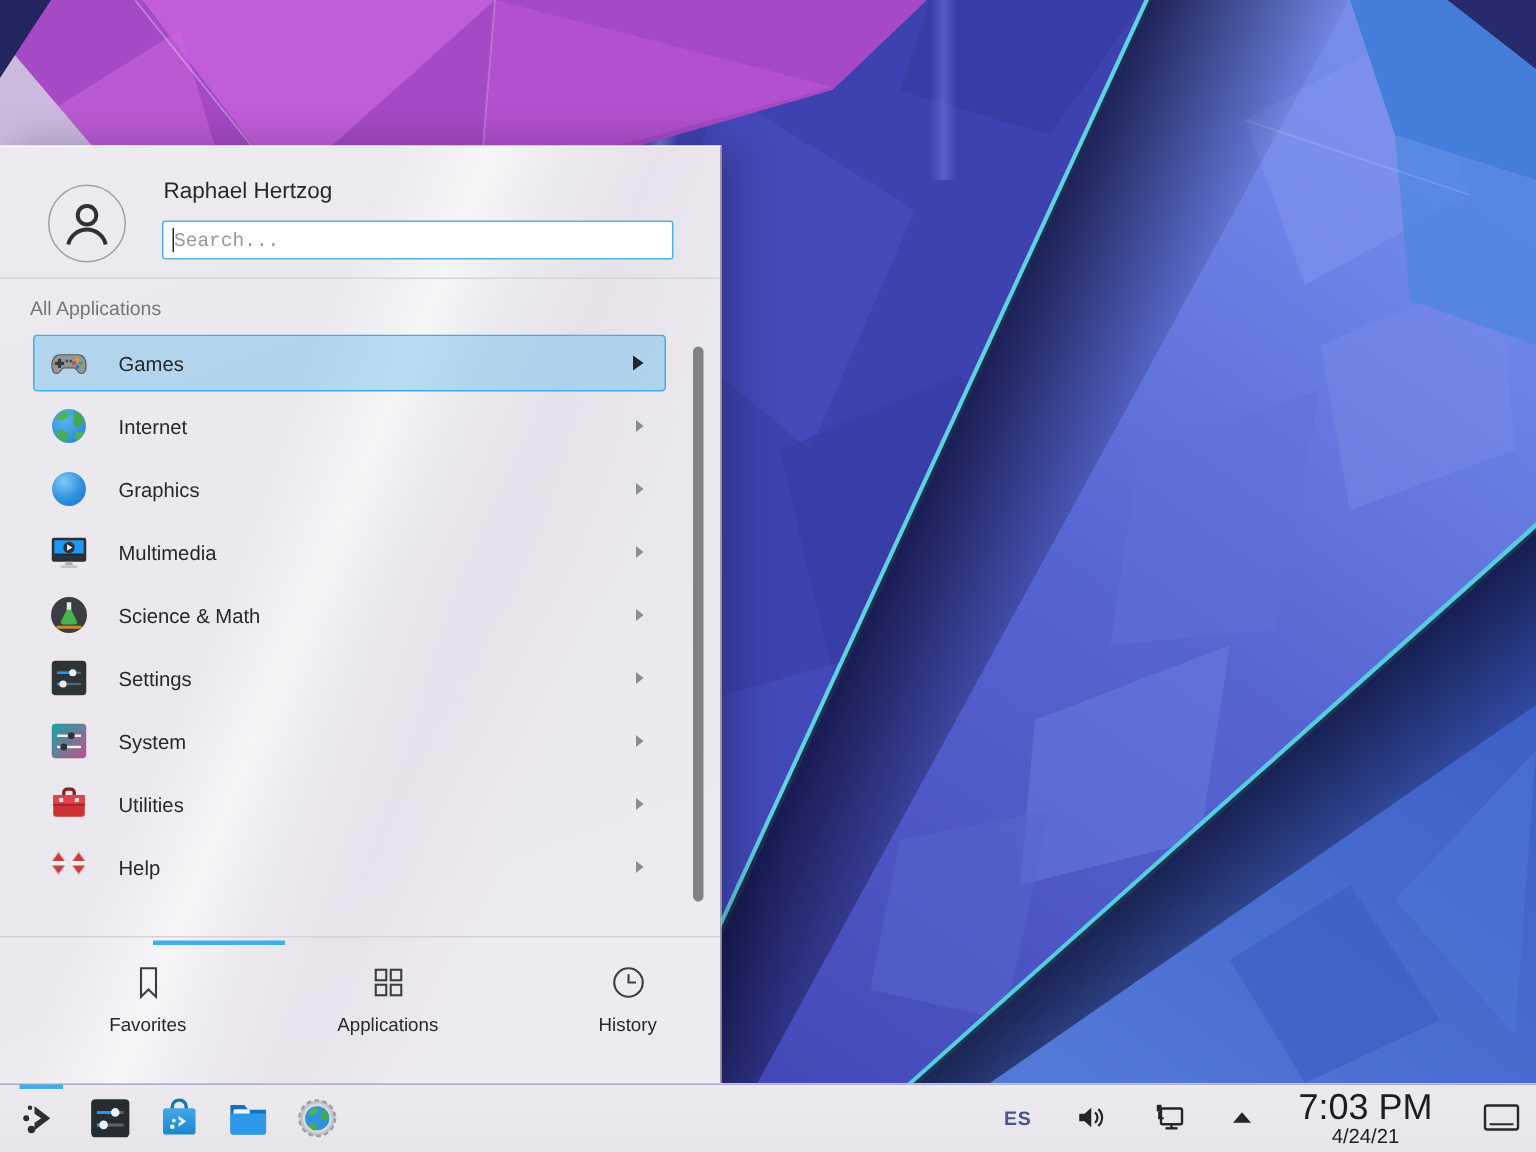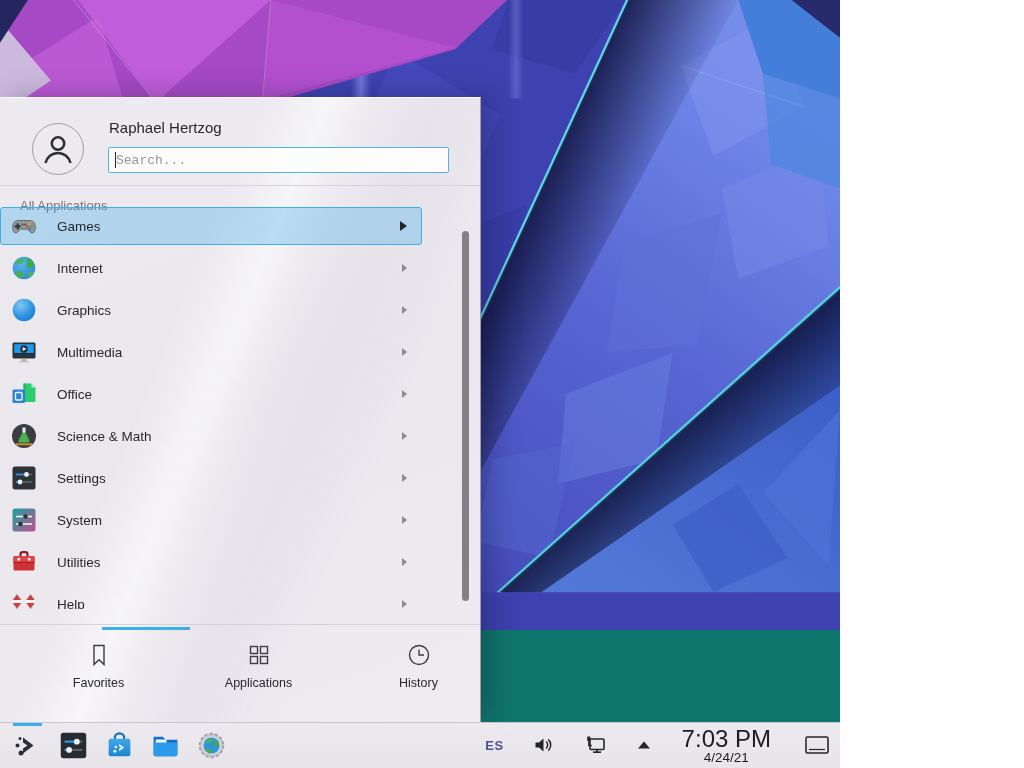--- a/index.html
+++ b/index.html
@@ -1,18 +1,18 @@
 <!DOCTYPE html>
 <html style="--accent: #3daee9;"><head>
 <meta charset="utf-8">
 <style>
   * { margin:0; padding:0; box-sizing:border-box; }
   html,body { width:1024px; height:768px; overflow:hidden; }
   body { font-family:"Liberation Sans","DejaVu Sans",sans-serif; }
-  .screen { position:relative; width:840px; height:768px; overflow:hidden; background:#0f766e; }
+  .screen { position:relative; width:1024px; height:768px; overflow:hidden; background:#0f766e; }
 
   
   .wallpaper { position:absolute; inset:0; }
 
   
   .taskbar { position:absolute; left:0; right:0; bottom:0; height:46px;
     background:linear-gradient(#edeaef,#e7e4ea); border-top:1px solid #c8c5cc;
     display:flex; align-items:center; padding:0 4px; z-index:30; }
   .tb-btn { width:46px; height:45px; display:flex; align-items:center; justify-content:center; position:relative; }
   .tb-active-line { position:absolute; top:0; left:9px; width:29px; height:3px; background:var(--accent); }
@@ -37,21 +37,21 @@
     border:1px solid #a2a0a6; display:flex; align-items:center; justify-content:center; }
   .user-name { position:absolute; left:109px; top:21px; font-size:15px; color:#26282b; }
   .search { position:absolute; left:108px; top:49px; width:341px; height:26px;
     border:1px solid #55b2e6; border-radius:2px; background:#fdfdfe;
     font-family:Liberation Mono, monospace; font-size:13px; color:#26282b; padding:0 7px; outline:none; }
   .search::placeholder { color:#97979c; }
   .caret { position:absolute; left:115px; top:54px; width:1px; height:16px; background:#26282b; }
 
   .section-label { position:absolute; left:20px; top:100px; font-size:13px; color:#77757b; }
 
-  .list { position:absolute; left:0; top:109px; width:100%; height:402px; overflow:hidden; }
+  .list { position:absolute; left:0; top:125px; width:100%; height:402px; overflow:hidden; padding-left:22px; }
   .row { width:422px; height:38px; margin-bottom:4px; display:flex; align-items:center;
     padding:0 14px 0 9px; border:1px solid transparent; border-radius:3px; }
   .row.selected { background:rgba(61,174,233,.33); border-color:var(--accent); }
   .mi { width:28px; height:28px; margin-right:19px; flex:0 0 28px; display:flex; align-items:center; }
   .lbl { font-size:13.5px; color:#26282b; }
   .arr { margin-left:auto; width:0; height:0; border-style:solid;
     border-width:4px 0 4px 5.5px; border-color:transparent transparent transparent #8b8b90; }
   .row.selected .arr { border-width:5px 0 5px 7px; border-left-color:#232629; }
   .scroll-thumb { position:absolute; right:11px; top:133px; width:7px; height:370px;
     background:#6f6f74; border-radius:4px; opacity:.85; }
@@ -219,33 +219,20 @@
             <circle cx="14" cy="11" r="3.8" fill="#2b3034"></circle>
             <path d="M12.7 8.9 l3.6 2.1 -3.6 2.1z" fill="#f2f4f5"></path>
             <path d="M12 20.5 h4 l.8 2.5 h-5.6z" fill="#aeb1b4"></path>
             <rect x="8.5" y="23" width="11" height="1.6" rx=".8" fill="#c2c5c7"></rect>
           </svg>
         </span>
         <span class="lbl">Multimedia</span>
         <span class="arr"></span>
       </div>
 
-      <div class="row">
-        <span class="mi">
-          <svg width="28" height="28" viewBox="0 0 28 28">
-            <path d="M13.5 3.5 h8 l4 4 v13 a1.5 1.5 0 0 1-1.5 1.5 h-10.5z" fill="#2ecc71"></path>
-            <path d="M21.5 3.5 l4 4 h-4z" fill="#b8ecd0"></path>
-            <path d="M13.5 3.5 h2 v18.5 h-2z" fill="#27b463"></path>
-            <rect x="2.5" y="9.5" width="12.5" height="13.5" rx="1.2" fill="#2d83d5"></rect>
-            <rect x="5.5" y="12.5" width="6.5" height="7.5" rx="1" fill="none" stroke="#f4f7fa" stroke-width="1.3"></rect>
-          </svg>
-        </span>
-        <span class="lbl">Office</span>
-        <span class="arr"></span>
-      </div>
 
       <div class="row">
         <span class="mi">
           <svg width="28" height="28" viewBox="0 0 28 28">
             <circle cx="14" cy="14" r="12" fill="#3a3e42"></circle>
             <rect x="12.5" y="5.5" width="3" height="5.5" fill="#e9eaeb"></rect>
             <path d="M12.5 10.5 h3 l3.8 7.6 a1.6 1.6 0 0 1-1.4 2.3 h-7.8 a1.6 1.6 0 0 1-1.4-2.3z" fill="#49b14f"></path>
             <rect x="5.5" y="21.2" width="17" height="2" rx="1" fill="#cd8a2c"></rect>
           </svg>
         </span>

